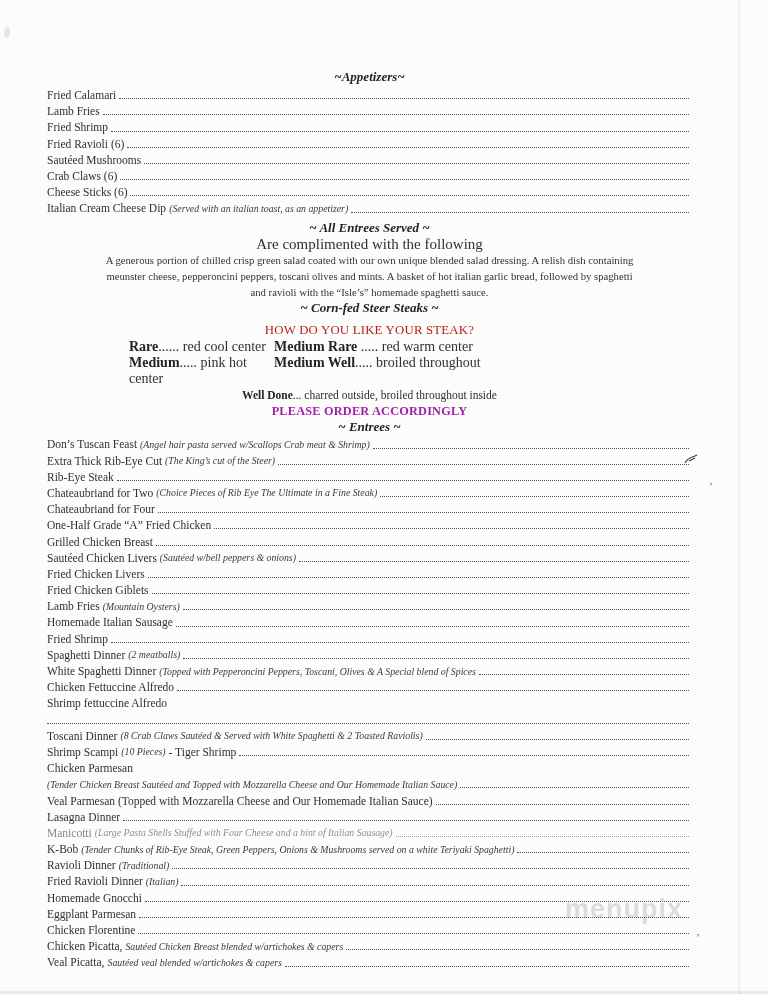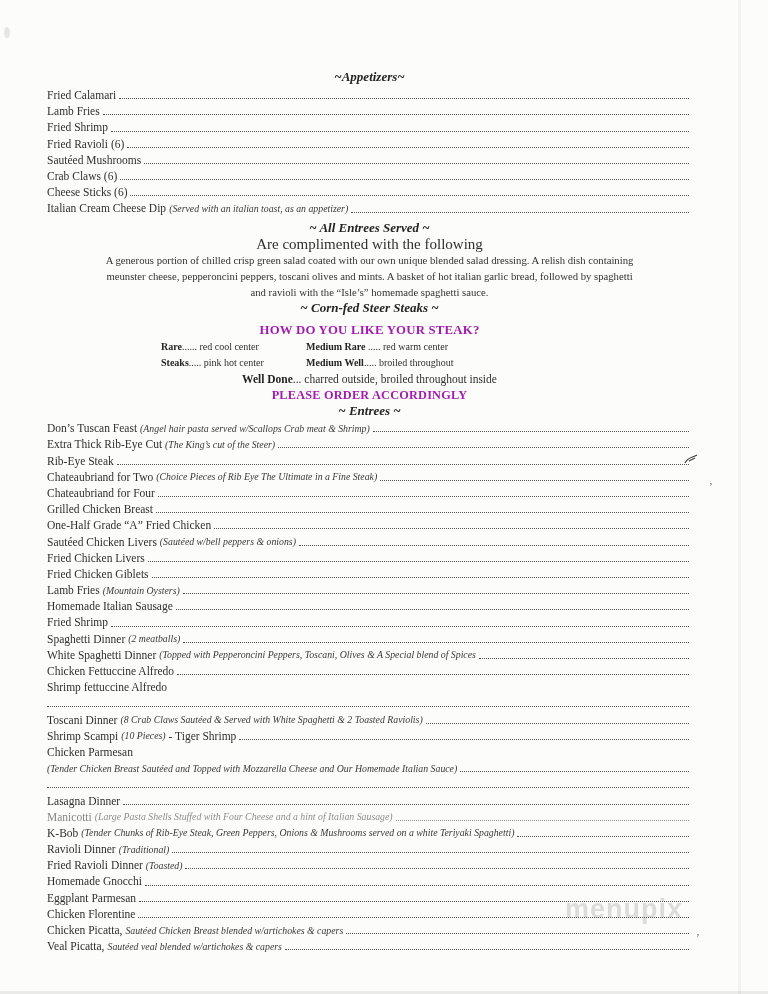--- a/index.html
+++ b/index.html
@@ -15,26 +15,26 @@
     position:absolute;left:47px;top:16px;width:645px;padding-top:53px;
   }
   .sec-title{
     text-align:center;font-weight:bold;font-style:italic;
     font-size:13px;line-height:16px;color:#242424;
   }
   .center{text-align:center;}
   .sub{font-size:15px;line-height:16px;}
   .para{font-size:10.7px;line-height:16px;color:#333;}
   .how{
-    font-weight:bold;font-size:12.8px;line-height:17px;
-    margin-top:6px;letter-spacing:.2px;color:#a21caf;
+    font-weight:normal;font-size:12.8px;line-height:17px;
+    margin-top:6px;letter-spacing:.2px;color:#b91c1c;
   }
   .don-grid{
     display:grid;grid-template-columns:145px auto;
-    margin-left:114px;font-size:10px;line-height:16.2px;
+    margin-left:82px;font-size:14px;line-height:16.2px;
   }
   .don-grid b, .don-well b{font-weight:bold;color:#242424;}
   .don-well{font-size:11.5px;line-height:16.2px;}
   .order-note{
     font-weight:bold;font-size:12.3px;line-height:16px;
     letter-spacing:.2px;color:#a21caf;
   }
   .rows{width:100%;}
   #appetizers-rows{margin-top:2px;}
   #entrees-rows{margin-top:1px;}
@@ -125,21 +125,21 @@
     <div class="center para">meunster cheese, pepperoncini peppers, toscani olives and mints. A basket of hot italian garlic bread, followed by spaghetti</div>
     <div class="center para">and ravioli with the “Isle’s” homemade spaghetti sauce.</div>
 
     <div class="sec-title">~ Corn-fed Steer Steaks ~</div>
 
     <div class="center how">HOW DO YOU LIKE YOUR STEAK?</div>
 
     <div class="don-grid">
       <div><b>Rare</b><span>...... red cool center</span></div>
       <div><b>Medium Rare</b><span> ..... red warm center</span></div>
-      <div><b>Steaks</b><span>..... pink hot center</span></div>
+      <div><b>Medium</b><span>..... pink hot center</span></div>
       <div><b>Medium Well</b><span>..... broiled throughout</span></div>
     </div>
     <div class="center don-well"><b>Well Done</b><span>... charred outside, broiled throughout inside</span></div>
 
     <div class="center order-note">PLEASE ORDER ACCORDINGLY</div>
 
     <div class="sec-title">~ Entrees ~</div>
 
     <div class="rows" id="entrees-rows">
         <div class="menu-row">
@@ -159,25 +159,25 @@
         <div class="menu-row">
           <span class="p-r">Chateaubriand for Two </span>
           <span class="p-i">(Choice Pieces of Rib Eye The Ultimate in a Fine Steak) </span>
           <span class="leader"></span>
         </div>
         <div class="menu-row">
           <span class="p-r">Chateaubriand for Four </span>
           <span class="leader"></span>
         </div>
         <div class="menu-row">
+          <span class="p-r">One-Half Grade “A” Fried Chicken </span>
+          <span class="leader"></span>
+        </div>
+        <div class="menu-row">
           <span class="p-r">Grilled Chicken Breast </span>
-          <span class="leader"></span>
-        </div>
-        <div class="menu-row">
-          <span class="p-r">One-Half Grade “A” Fried Chicken </span>
           <span class="leader"></span>
         </div>
         <div class="menu-row">
           <span class="p-r">Sautéed Chicken Livers </span>
           <span class="p-i">(Sautéed w/bell peppers &amp; onions)</span>
           <span class="leader"></span>
         </div>
         <div class="menu-row">
           <span class="p-r">Fried Chicken Livers </span>
           <span class="leader"></span>
@@ -231,20 +231,21 @@
           <span class="leader"></span>
         </div>
         <div class="menu-row">
           <span class="p-r">Chicken Parmesan</span>
         </div>
         <div class="menu-row">
           <span class="p-i">(Tender Chicken Breast Sautéed and Topped with Mozzarella Cheese and Our Homemade Italian Sauce)</span>
           <span class="leader"></span>
         </div>
         <div class="menu-row">
+          <span class="p-r">Veal Parmesan (Topped with Mozzarella Cheese and Our Homemade Italian Sauce) </span>
           <span class="leader"></span>
         </div>
         <div class="menu-row">
           <span class="p-r">Lasagna Dinner </span>
           <span class="leader"></span>
         </div>
         <div class="menu-row light">
           <span class="p-r">Manicotti </span>
           <span class="p-i">(Large Pasta Shells Stuffed with Four Cheese and a hint of Italian Sausage)</span>
           <span class="leader"></span>
@@ -254,21 +255,21 @@
           <span class="p-i">(Tender Chunks of Rib-Eye Steak, Green Peppers, Onions &amp; Mushrooms served on a white Teriyaki Spaghetti) </span>
           <span class="leader"></span>
         </div>
         <div class="menu-row">
           <span class="p-r">Ravioli Dinner </span>
           <span class="p-i">(Traditional) </span>
           <span class="leader"></span>
         </div>
         <div class="menu-row">
           <span class="p-r">Fried Ravioli Dinner </span>
-          <span class="p-i">(Toasted) </span>
+          <span class="p-i">(Italian) </span>
           <span class="leader"></span>
         </div>
         <div class="menu-row">
           <span class="p-r">Homemade Gnocchi</span>
           <span class="leader"></span>
         </div>
         <div class="menu-row">
           <span class="p-r">Eggplant Parmesan</span>
           <span class="leader"></span>
         </div>

